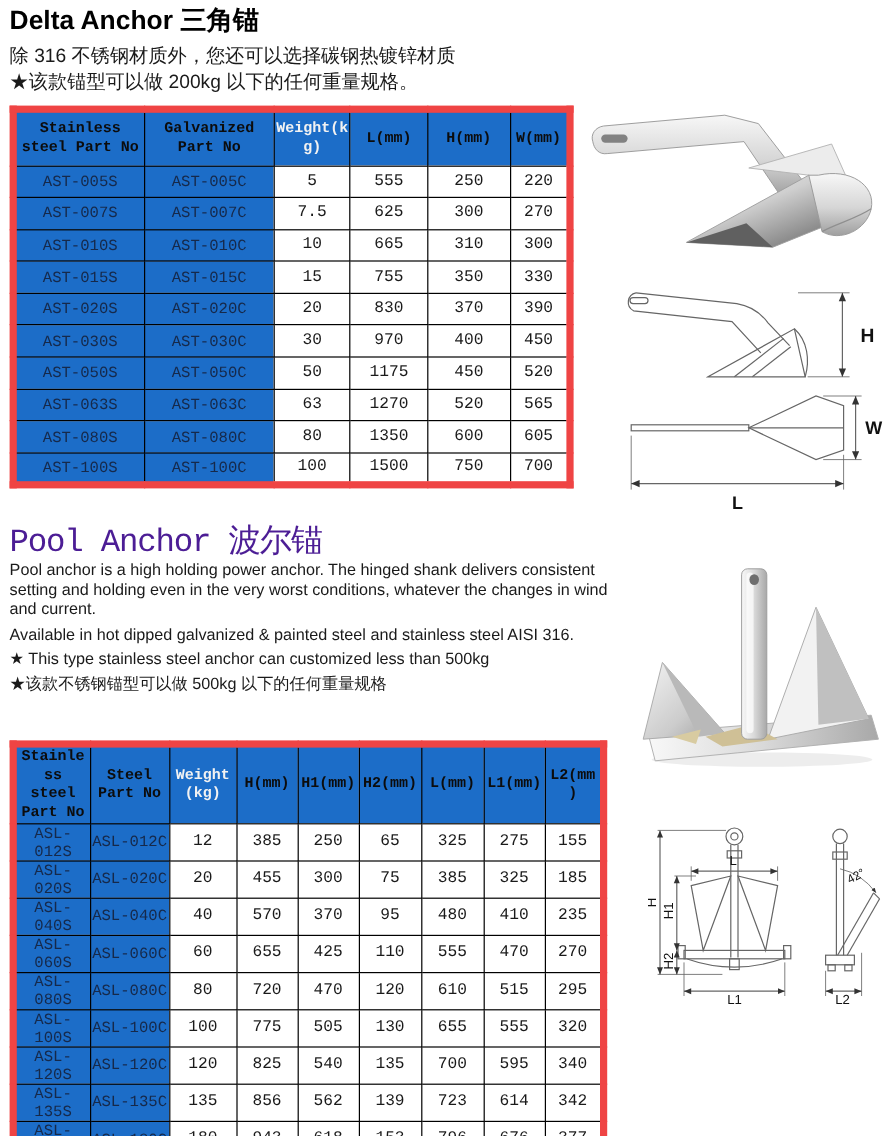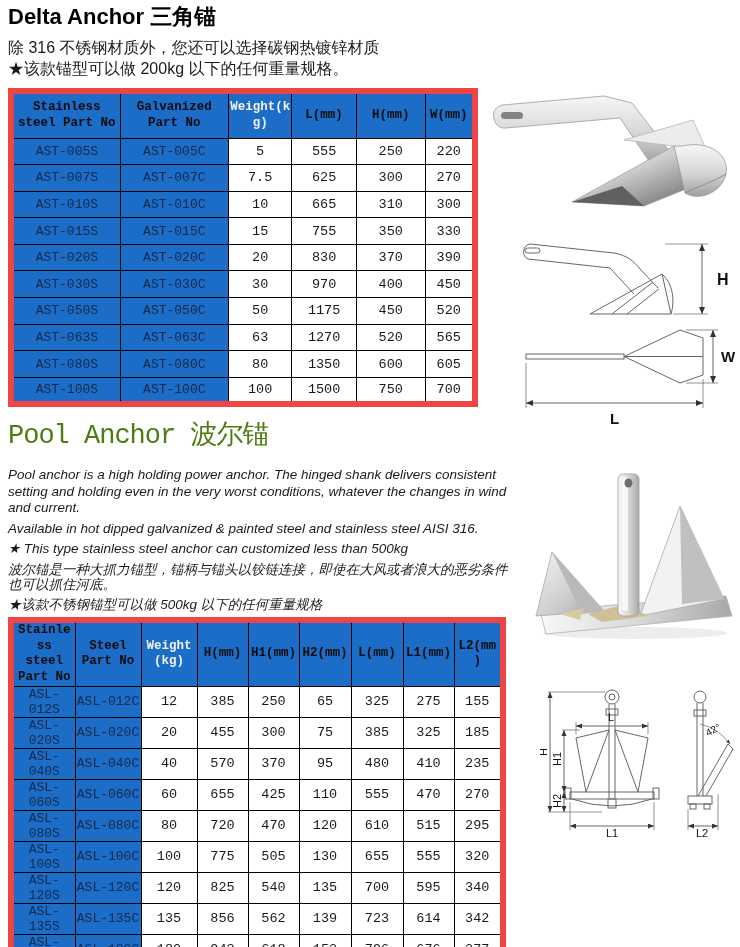--- a/index.html
+++ b/index.html
@@ -4,23 +4,23 @@
 <style>
   * { margin:0; padding:0; box-sizing:border-box; }
   html,body { background:#fff; }
   body { font-family:"Liberation Sans", sans-serif; color:#1a1a1a; }
   .page { position:relative; width:740px; height:947px; background:#ffffff; overflow:hidden; }
 
   
   .delta-title { position:absolute; left:8px; top:2px; font-size:22px; font-weight:bold; color:#000;
                  font-family:"Liberation Sans", sans-serif; }
   .delta-notes { position:absolute; left:8px; top:37px; font-size:16px; line-height:21px; color:#1a1a1a; }
-  .pool-title  { position:absolute; left:8px; top:416px; font-size:27px; font-weight:normal; color:#4d7c0f;
+  .pool-title  { position:absolute; left:8px; top:432px; font-size:27px; font-weight:normal; color:#4c1d95;
                  font-family:"Liberation Mono","DejaVu Sans Mono", monospace; letter-spacing:-1px; }
-  .pool-paras  { position:absolute; left:8px; top:467px; width:506px; font-size:13.5px; line-height:16.5px; color:#1a1a1a;font-style:italic; }
+  .pool-paras  { position:absolute; left:8px; top:467px; width:506px; font-size:13.5px; line-height:16.5px; color:#1a1a1a; }
   .pool-paras p { margin:0 0 4px 0; }
   .pool-paras p.cn { font-size:13.5px; line-height:15.5px; }
 
   
   table { border-collapse:collapse; position:absolute; table-layout:fixed; border:6px solid #ef4444; background:#fff; }
   th, td { border:1px solid #000; text-align:center; vertical-align:middle; padding:0 1px;
            font-family:"Liberation Mono","DejaVu Sans Mono", monospace; overflow-wrap:anywhere; }
   th { background:#1c6dc8; color:#0c0c0c; font-size:12.5px; font-weight:bold; line-height:1.25; }
   td.blue-cell { background:#1c6dc8; color:#16294a; font-size:13px; }
   td.num-cell  { background:#ffffff; color:#1a1a1a; font-size:13.5px; }
@@ -223,21 +223,20 @@
     <text class="dim-label" x="207" y="130" font-size="15" font-weight="bold">W</text>
     <text class="dim-label" x="96" y="192" font-size="15" font-weight="bold">L</text>
   </svg>
 
   <h2 class="pool-title">Pool Anchor 波尔锚</h2>
 
   <div class="pool-paras">
     <p>Pool anchor is a high holding power anchor. The hinged shank delivers consistent setting and holding even in the very worst conditions, whatever the changes in wind and current.</p>
     <p>Available in hot dipped galvanized &amp; painted steel and stainless steel AISI 316.</p>
     <p>★ This type stainless steel anchor can customized less than 500kg</p>
-    <p class="cn">波尔锚是一种大抓力锚型，锚柄与锚头以铰链连接，即使在大风或者浪大的恶劣条件也可以抓住河底。</p>
     <p class="cn">★该款不锈钢锚型可以做 500kg 以下的任何重量规格</p>
   </div>
 
   <table id="pool-table">
       <thead>
         <tr>
           <th>Stainless steel Part No</th>
           <th>Steel Part No</th>
           <th>Weight (kg)</th>
           <th>H(mm)</th>

